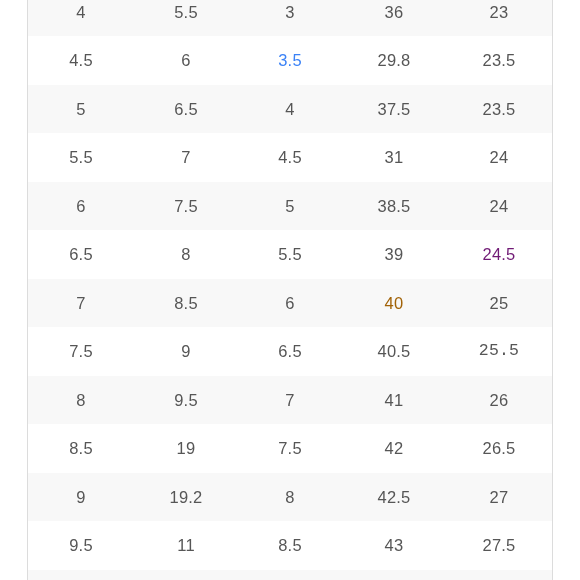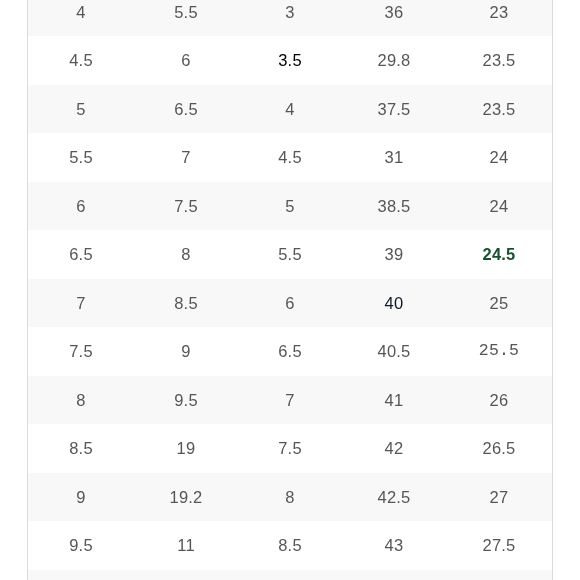--- a/index.html
+++ b/index.html
@@ -94,21 +94,21 @@
           <tr class="striped" style="background: rgb(248, 248, 248); height: 48.5px;">
             <td style="color: rgb(86, 86, 86);">4</td>
             <td style="color: rgb(86, 86, 86);">5.5</td>
             <td style="color: rgb(86, 86, 86);">3</td>
             <td style="color: rgb(86, 86, 86);">36</td>
             <td style="color: rgb(86, 86, 86);">23</td>
           </tr>
           <tr class="plain" style="background: rgb(255, 255, 255); height: 48.5px;">
             <td style="color: rgb(86, 86, 86);">4.5</td>
             <td style="color: rgb(86, 86, 86);">6</td>
-            <td style="color: #000000;">3.5</td>
+            <td style="color: #3b82f6;">3.5</td>
             <td style="color: rgb(86, 86, 86);">29.8</td>
             <td style="color: rgb(86, 86, 86);">23.5</td>
           </tr>
           <tr class="striped" style="background: rgb(248, 248, 248); height: 48.5px;">
             <td style="color: rgb(86, 86, 86);">5</td>
             <td style="color: rgb(86, 86, 86);">6.5</td>
             <td style="color: rgb(86, 86, 86);">4</td>
             <td style="color: rgb(86, 86, 86);">37.5</td>
             <td style="color: rgb(86, 86, 86);">23.5</td>
           </tr>
@@ -124,27 +124,27 @@
             <td style="color: rgb(86, 86, 86);">7.5</td>
             <td style="color: rgb(86, 86, 86);">5</td>
             <td style="color: rgb(86, 86, 86);">38.5</td>
             <td style="color: rgb(86, 86, 86);">24</td>
           </tr>
           <tr class="plain" style="background: rgb(255, 255, 255); height: 48.5px;">
             <td style="color: rgb(86, 86, 86);">6.5</td>
             <td style="color: rgb(86, 86, 86);">8</td>
             <td style="color: rgb(86, 86, 86);">5.5</td>
             <td style="color: rgb(86, 86, 86);">39</td>
-            <td style="color: #14532d; font-weight: bold;">24.5</td>
+            <td style="color: #701a75;">24.5</td>
           </tr>
           <tr class="striped" style="background: rgb(248, 248, 248); height: 48.5px;">
             <td style="color: rgb(86, 86, 86);">7</td>
             <td style="color: rgb(86, 86, 86);">8.5</td>
             <td style="color: rgb(86, 86, 86);">6</td>
-            <td style="color: #0f172a;">40</td>
+            <td style="color: #a16207;">40</td>
             <td style="color: rgb(86, 86, 86);">25</td>
           </tr>
           <tr class="plain" style="background: rgb(255, 255, 255); height: 48.5px;">
             <td style="color: rgb(86, 86, 86);">7.5</td>
             <td style="color: rgb(86, 86, 86);">9</td>
             <td style="color: rgb(86, 86, 86);">6.5</td>
             <td style="color: rgb(86, 86, 86);">40.5</td>
             <td style="color: rgb(86, 86, 86); font-family: Liberation Mono, monospace;">25.5</td>
           </tr>
           <tr class="striped" style="background: rgb(248, 248, 248); height: 48.5px;">

